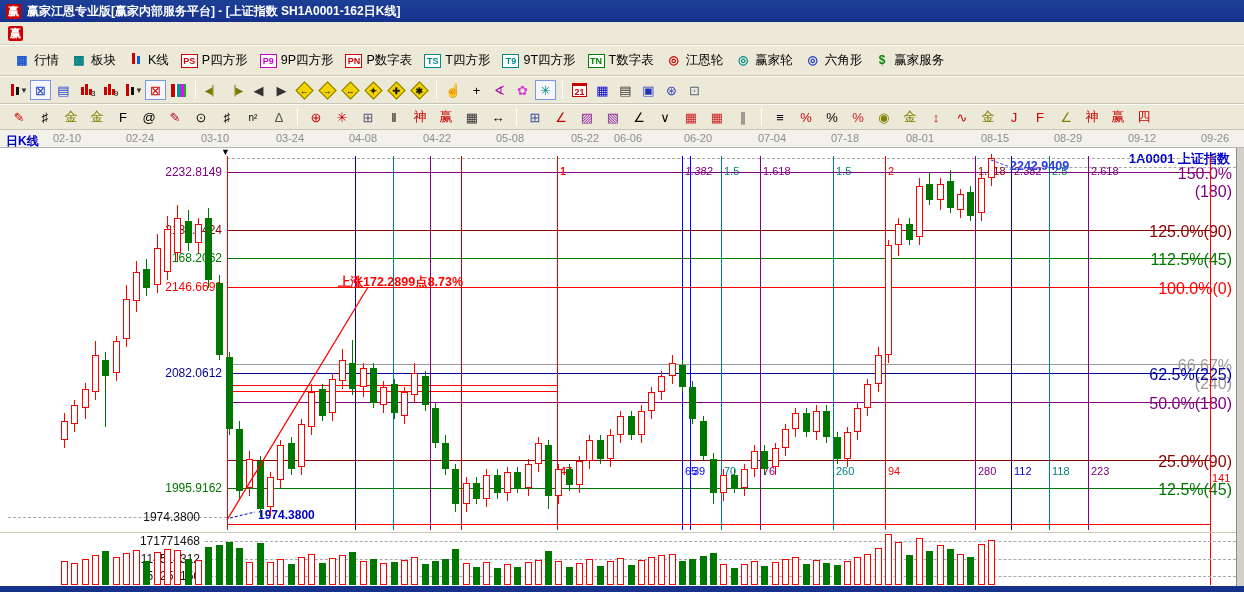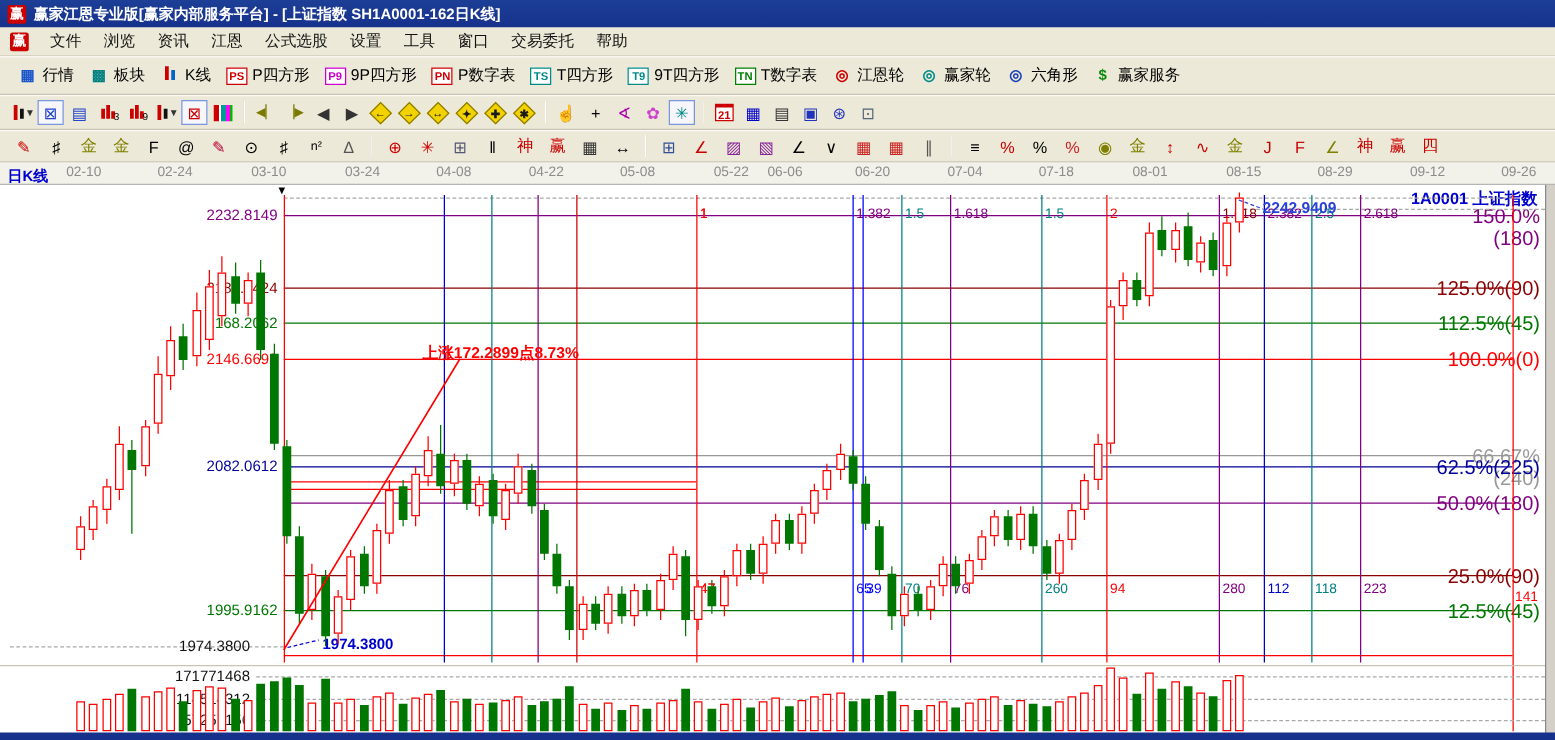--- a/index.html
+++ b/index.html
@@ -67,21 +67,20 @@
 </head>
 <body>
 
 <div class="titlebar">
   <span class="logo">赢</span>
   <span>赢家江恩专业版[赢家内部服务平台] - [上证指数  SH1A0001-162日K线]</span>
 </div>
 
 <div class="menubar">
   <span class="logo2">赢</span>
-  <span id="menu-items"><span class="mitem">文件</span><span class="mitem">浏览</span><span class="mitem">资讯</span><span class="mitem">江恩</span><span class="mitem">公式选股</span><span class="mitem">设置</span><span class="mitem">工具</span><span class="mitem">窗口</span><span class="mitem">交易委托</span><span class="mitem">帮助</span></span>
 </div>
 
 <div class="tbar tbar1" id="toolbar-main">
     <div class="tbtn" style="cursor: default;">
       <span class="ico" style="color: rgb(26, 85, 204); font-weight: bold;">▦</span>
       <span>行情</span>
     </div>
     <div class="tbtn" style="cursor: default;">
       <span class="ico" style="color: rgb(0, 128, 128); font-weight: bold;">▩</span>
       <span>板块</span>
@@ -311,21 +310,21 @@
     <div class="seg dash" style="left: 995px; top: 19px; width: 241px; height: 0px;"></div>
     <div class="vline" style="left: 227px; top: 8px; width: 1px; height: 374px; background: rgb(255, 0, 0);"></div>
     <div class="vline" style="left: 355px; top: 8px; width: 1px; height: 374px; background: rgb(0, 0, 204);"></div>
     <div class="vline" style="left: 393px; top: 8px; width: 1px; height: 374px; background: rgb(0, 128, 128);"></div>
     <div class="vline" style="left: 430px; top: 8px; width: 1px; height: 374px; background: rgb(128, 0, 128);"></div>
     <div class="vline" style="left: 461px; top: 8px; width: 1px; height: 374px; background: rgb(204, 0, 0);"></div>
     <div class="vline" style="left: 557px; top: 8px; width: 1px; height: 374px; background: rgb(255, 0, 0);"></div>
     <div class="flab" style="left: 560px; top: 17px; color: rgb(255, 0, 0);">1</div>
     <div class="flab" style="left: 560px; top: 317px; color: rgb(255, 0, 0);">47</div>
     <div class="vline" style="left: 682px; top: 8px; width: 1px; height: 374px; background: rgb(0, 0, 255);"></div>
-    <div class="flab" style="left: 685px; top: 17px; color: rgb(128, 0, 128);">1.382</div>
+    <div class="flab" style="left: 685px; top: 17px; color: rgb(128, 0, 128); font-style: italic;">1.382</div>
     <div class="flab" style="left: 685px; top: 317px; color: rgb(0, 0, 255);">65</div>
     <div class="vline" style="left: 690px; top: 8px; width: 1px; height: 374px; background: rgb(0, 0, 255);"></div>
     <div class="flab" style="left: 693px; top: 317px; color: rgb(0, 0, 255);">39</div>
     <div class="vline" style="left: 721px; top: 8px; width: 1px; height: 374px; background: rgb(0, 128, 128);"></div>
     <div class="flab" style="left: 724px; top: 17px; color: rgb(0, 128, 128);">1.5</div>
     <div class="flab" style="left: 724px; top: 317px; color: rgb(0, 128, 128);">70</div>
     <div class="vline" style="left: 760px; top: 8px; width: 1px; height: 374px; background: rgb(128, 0, 128);"></div>
     <div class="flab" style="left: 763px; top: 17px; color: rgb(128, 0, 128);">1.618</div>
     <div class="flab" style="left: 763px; top: 317px; color: rgb(128, 0, 128);">76</div>
     <div class="vline" style="left: 833px; top: 8px; width: 1px; height: 374px; background: rgb(0, 128, 128);"></div>

